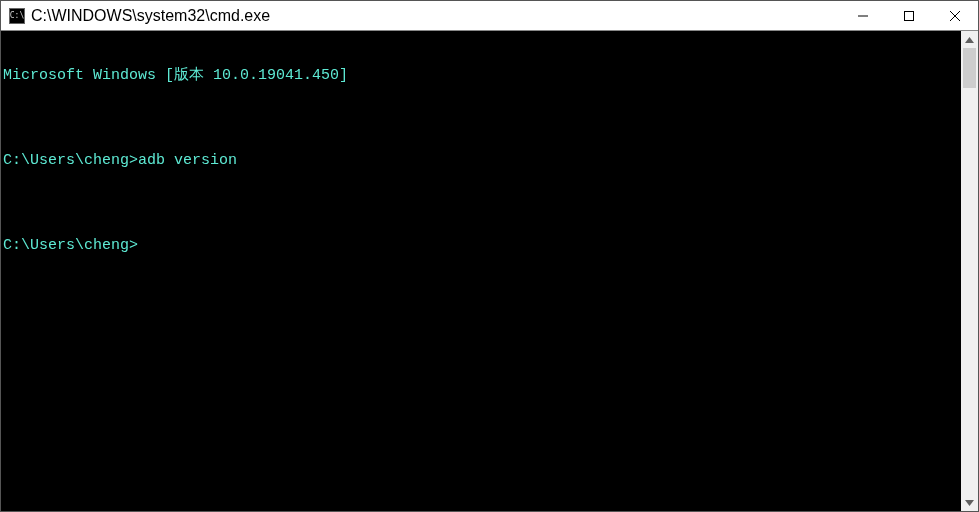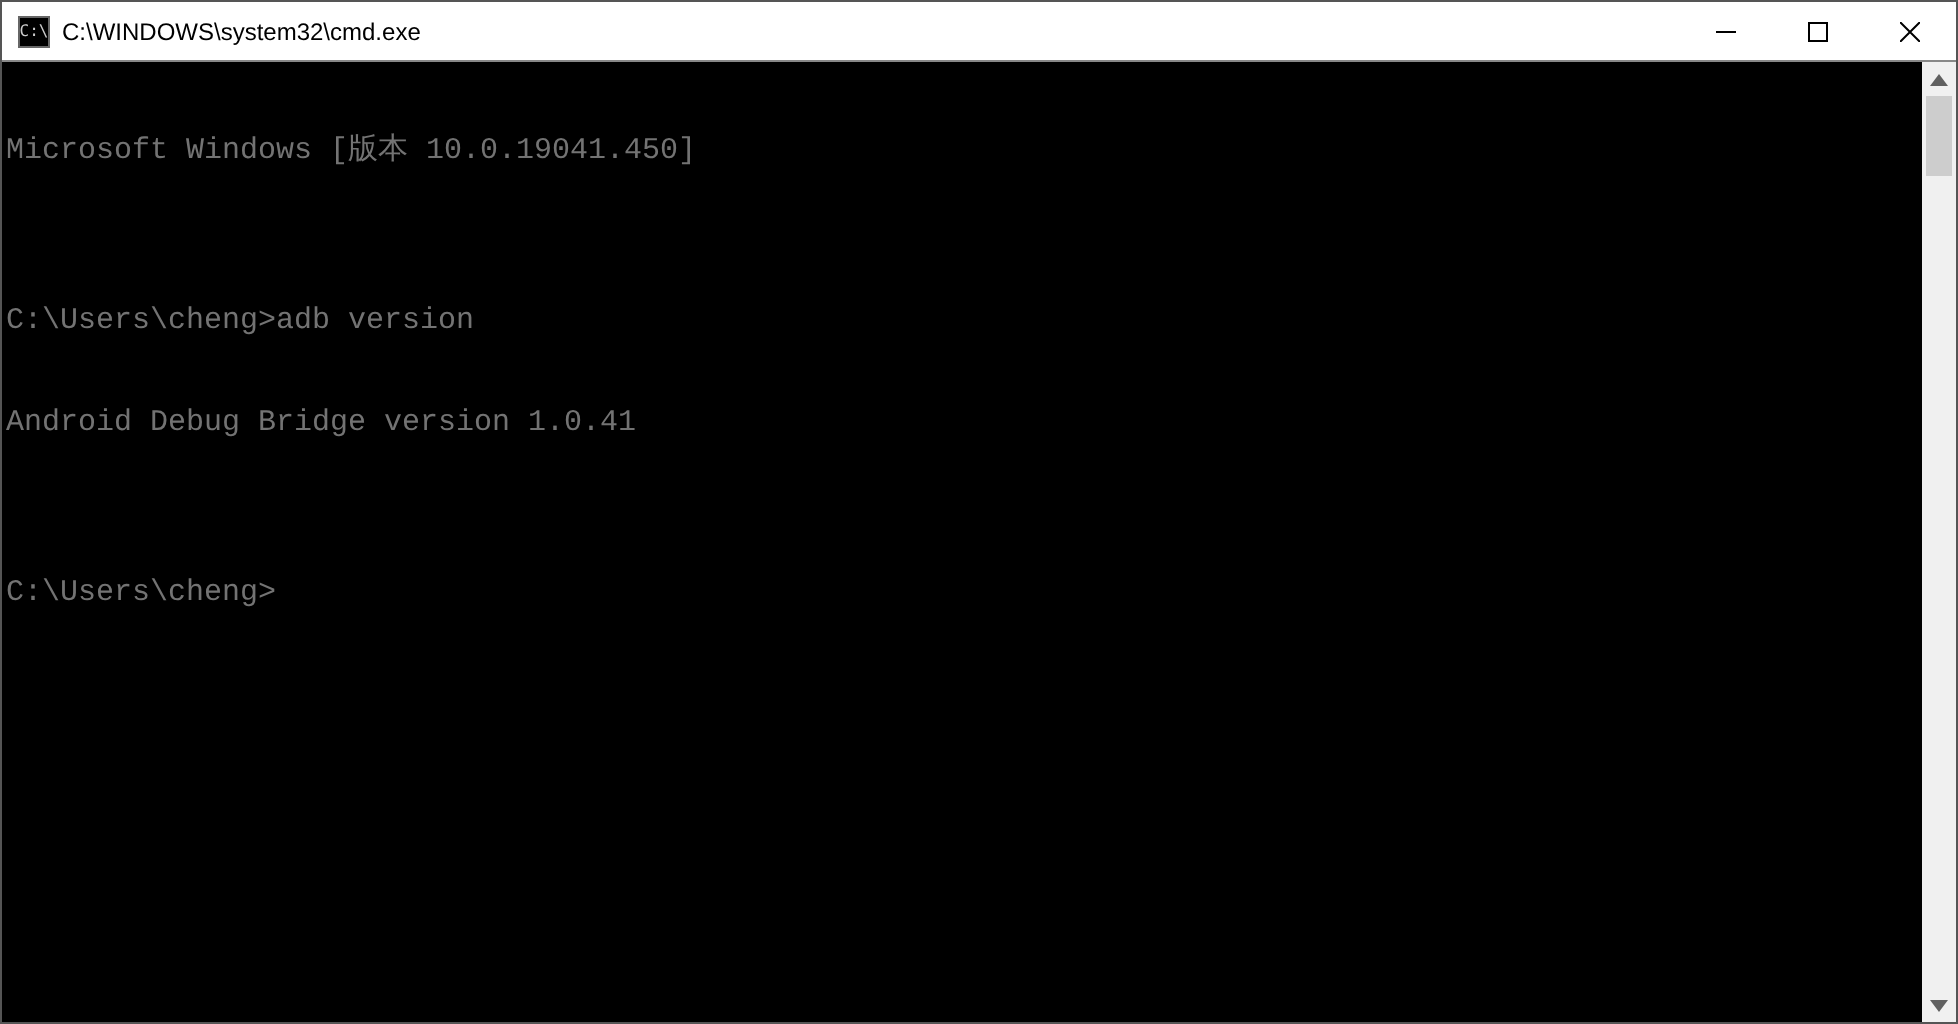--- a/index.html
+++ b/index.html
@@ -26,21 +26,21 @@
     display: flex;
     align-items: center;
     justify-content: center;
     font-size: 8px;
     color: #ccc;
     font-family: monospace;
     border: 1px solid #666;
   }
   .titlebar-title {
     flex: 1;
-    font-size: 12px;
+    font-size: 16px;
     color: #000;
     white-space: nowrap;
     overflow: hidden;
   }
   .titlebar-buttons {
     display: flex;
     height: 100%;
   }
   .titlebar-btn {
     width: 46px;
@@ -53,21 +53,21 @@
   }
   .titlebar-btn svg { display: block; }
   .terminal-wrap {
     position: relative;
     height: calc(100% - 30px);
     display: flex;
   }
   .terminal {
     flex: 1;
     background: #000;
-    color: #737373;
+    color: #5eead4;
     font-family: "NSimSun", "SimSun", "Courier New", monospace;
     font-size: 15px;
     line-height: 17px;
     padding: 2px 0 0 2px;
     white-space: pre;
     overflow: hidden;
   }
   .scrollbar {
     width: 17px;
     background: #f0f0f0;
@@ -121,21 +121,20 @@
         </svg>
     </div>
   </div>
 </div>
 
 <div class="terminal-wrap">
   <div class="terminal">
     <span class="line">Microsoft Windows [版本 10.0.19041.450]</span>
     <span class="line"></span>
     <span class="line prompt-line"><span>C:\Users\cheng&gt;</span><span>adb version</span></span>
-    <span class="line">Android Debug Bridge version 1.0.41</span>
     <span class="line"></span>
     <span class="line">C:\Users\cheng&gt;</span>
   </div>
   <div class="scrollbar">
     <div class="scroll-btn">
       <svg width="9" height="6" viewBox="0 0 9 6">
           <path d="M4.5 0 L9 6 L0 6 Z" fill="#606060"></path>
         </svg>
     </div>
     <div class="scroll-track">

